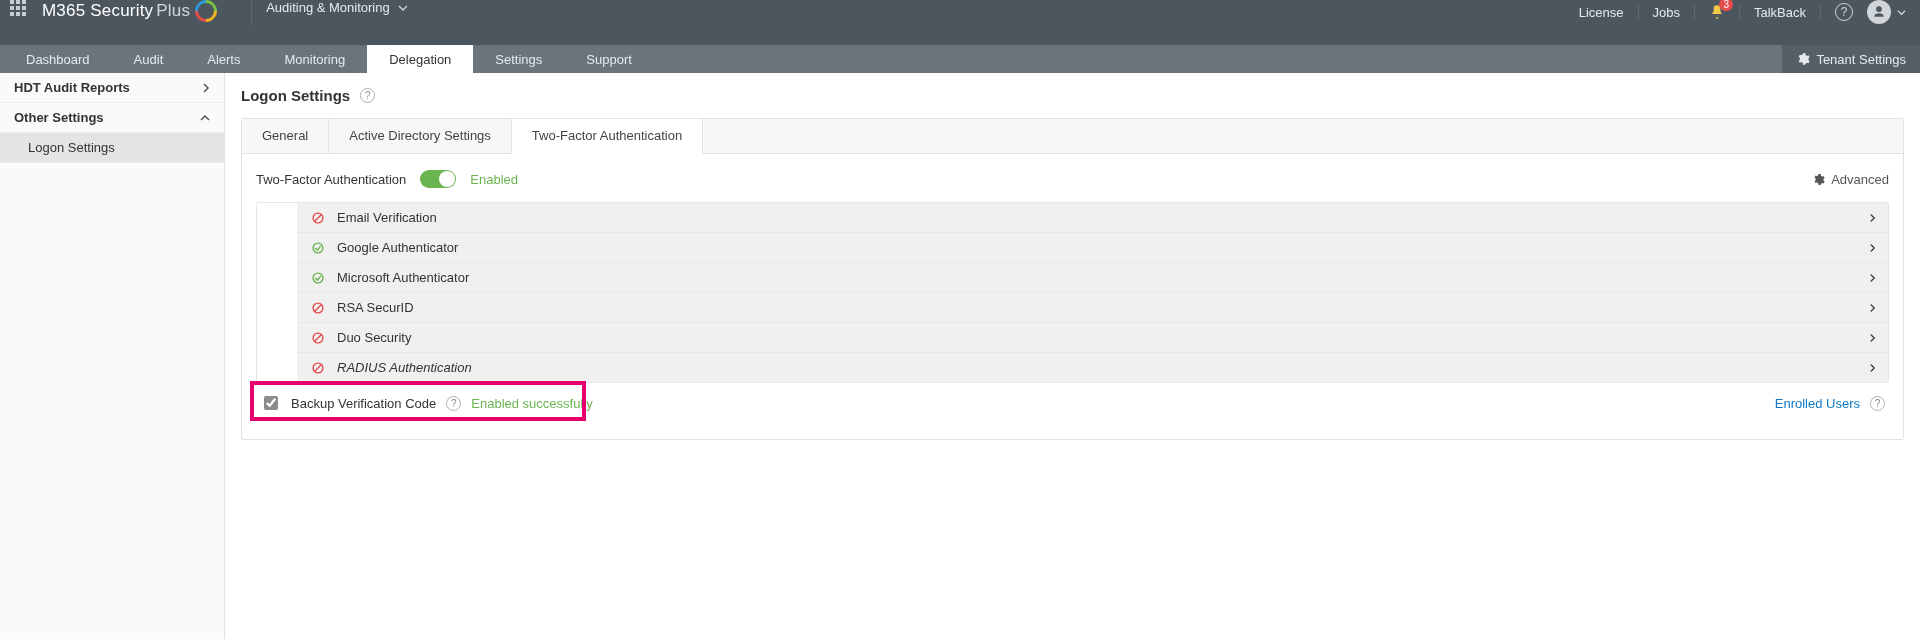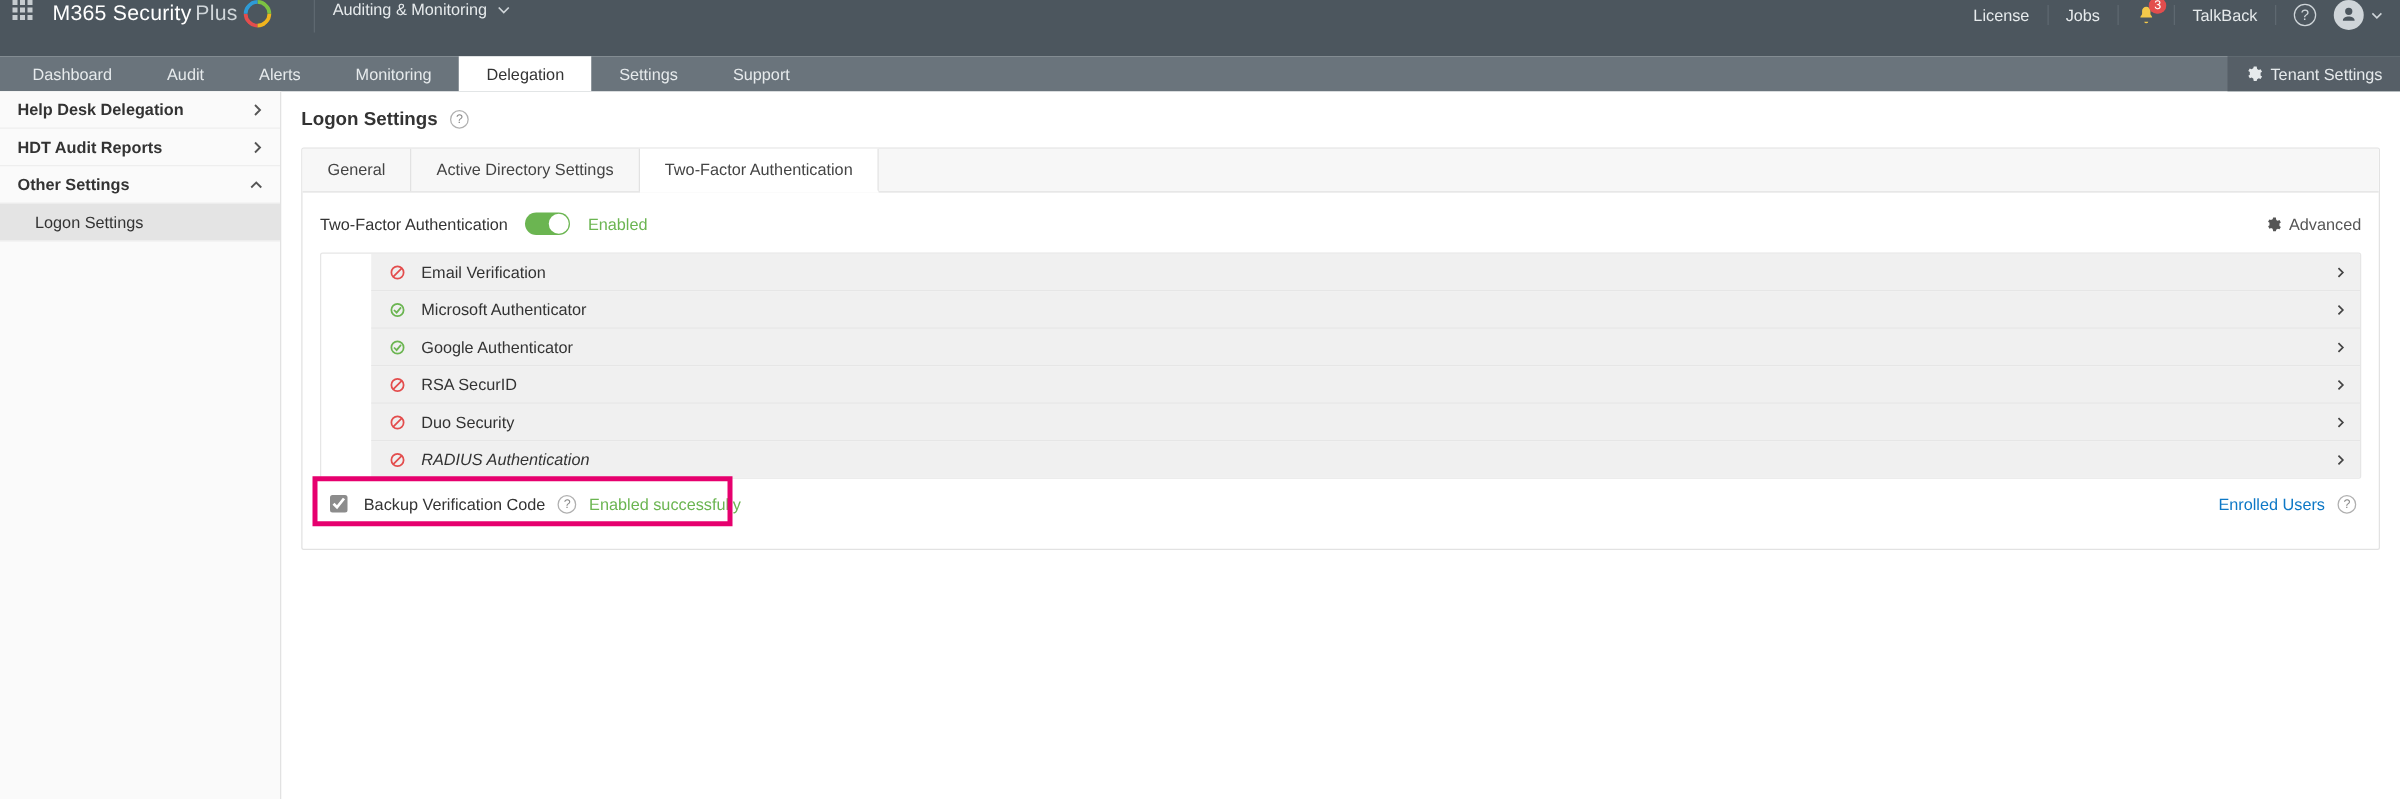--- a/index.html
+++ b/index.html
@@ -163,26 +163,20 @@
         <path fill="#e6eaec" d="M12 8a4 4 0 1 0 4 4 4 4 0 0 0-4-4zm9.4 4a7.7 7.7 0 0 0-.1-1.3l2.1-1.6-2-3.4-2.5 1a7.6 7.6 0 0 0-2.2-1.3L16 2h-4l-.7 2.4A7.6 7.6 0 0 0 9 5.7l-2.5-1-2 3.4L6.7 9.7A7.7 7.7 0 0 0 6.6 12a7.7 7.7 0 0 0 .1 1.3l-2.1 1.6 2 3.4 2.5-1a7.6 7.6 0 0 0 2.2 1.3L12 22h4l.7-2.4a7.6 7.6 0 0 0 2.2-1.3l2.5 1 2-3.4-2.1-1.6a7.7 7.7 0 0 0 .1-1.3z"></path>
       </svg>
     <span>Tenant Settings</span>
   </div>
 </div>
 
 <div class="body">
 
   <div class="sidebar">
     <div class="side-item">
-      <span>Help Desk Delegation</span>
-      <svg class="chev" width="8" height="10" viewBox="0 0 8 10">
-          <path d="M2 1 L6 5 L2 9" fill="none" stroke="#555" stroke-width="1.5"></path>
-        </svg>
-    </div>
-    <div class="side-item">
       <span>HDT Audit Reports</span>
       <svg class="chev" width="8" height="10" viewBox="0 0 8 10">
           <path d="M2 1 L6 5 L2 9" fill="none" stroke="#555" stroke-width="1.5"></path>
         </svg>
     </div>
     <div class="side-item expanded">
       <span>Other Settings</span>
       <svg class="chev" width="10" height="8" viewBox="0 0 10 8">
           <path d="M1 2 L5 6 L9 2" fill="none" stroke="#555" stroke-width="1.5"></path>
         </svg>
@@ -237,35 +231,35 @@
                 </svg>
             </span>
           </div>
           <div class="method-row">
             <span class="icon icon-enabled">
               <svg width="14" height="14" viewBox="0 0 20 20">
                   <circle cx="10" cy="10" r="7" fill="none" stroke-width="2"></circle>
                   <path d="M6 10 L9 13 L14 7" fill="none" stroke-width="2"></path>
                 </svg>
             </span>
+            <span>Google Authenticator</span>
+            <span class="expand">
+              <svg width="7" height="10" viewBox="0 0 8 10">
+                  <path d="M2 1 L6 5 L2 9" fill="none" stroke="#444" stroke-width="1.6"></path>
+                </svg>
+            </span>
+          </div>
+          <div class="method-row">
+            <span class="icon icon-enabled">
+              <svg width="14" height="14" viewBox="0 0 20 20">
+                  <circle cx="10" cy="10" r="7" fill="none" stroke-width="2"></circle>
+                  <path d="M6 10 L9 13 L14 7" fill="none" stroke-width="2"></path>
+                </svg>
+            </span>
             <span>Microsoft Authenticator</span>
-            <span class="expand">
-              <svg width="7" height="10" viewBox="0 0 8 10">
-                  <path d="M2 1 L6 5 L2 9" fill="none" stroke="#444" stroke-width="1.6"></path>
-                </svg>
-            </span>
-          </div>
-          <div class="method-row">
-            <span class="icon icon-enabled">
-              <svg width="14" height="14" viewBox="0 0 20 20">
-                  <circle cx="10" cy="10" r="7" fill="none" stroke-width="2"></circle>
-                  <path d="M6 10 L9 13 L14 7" fill="none" stroke-width="2"></path>
-                </svg>
-            </span>
-            <span>Google Authenticator</span>
             <span class="expand">
               <svg width="7" height="10" viewBox="0 0 8 10">
                   <path d="M2 1 L6 5 L2 9" fill="none" stroke="#444" stroke-width="1.6"></path>
                 </svg>
             </span>
           </div>
           <div class="method-row">
             <span class="icon icon-disabled">
               <svg width="14" height="14" viewBox="0 0 20 20">
                   <circle cx="10" cy="10" r="7" fill="none" stroke-width="2"></circle>

